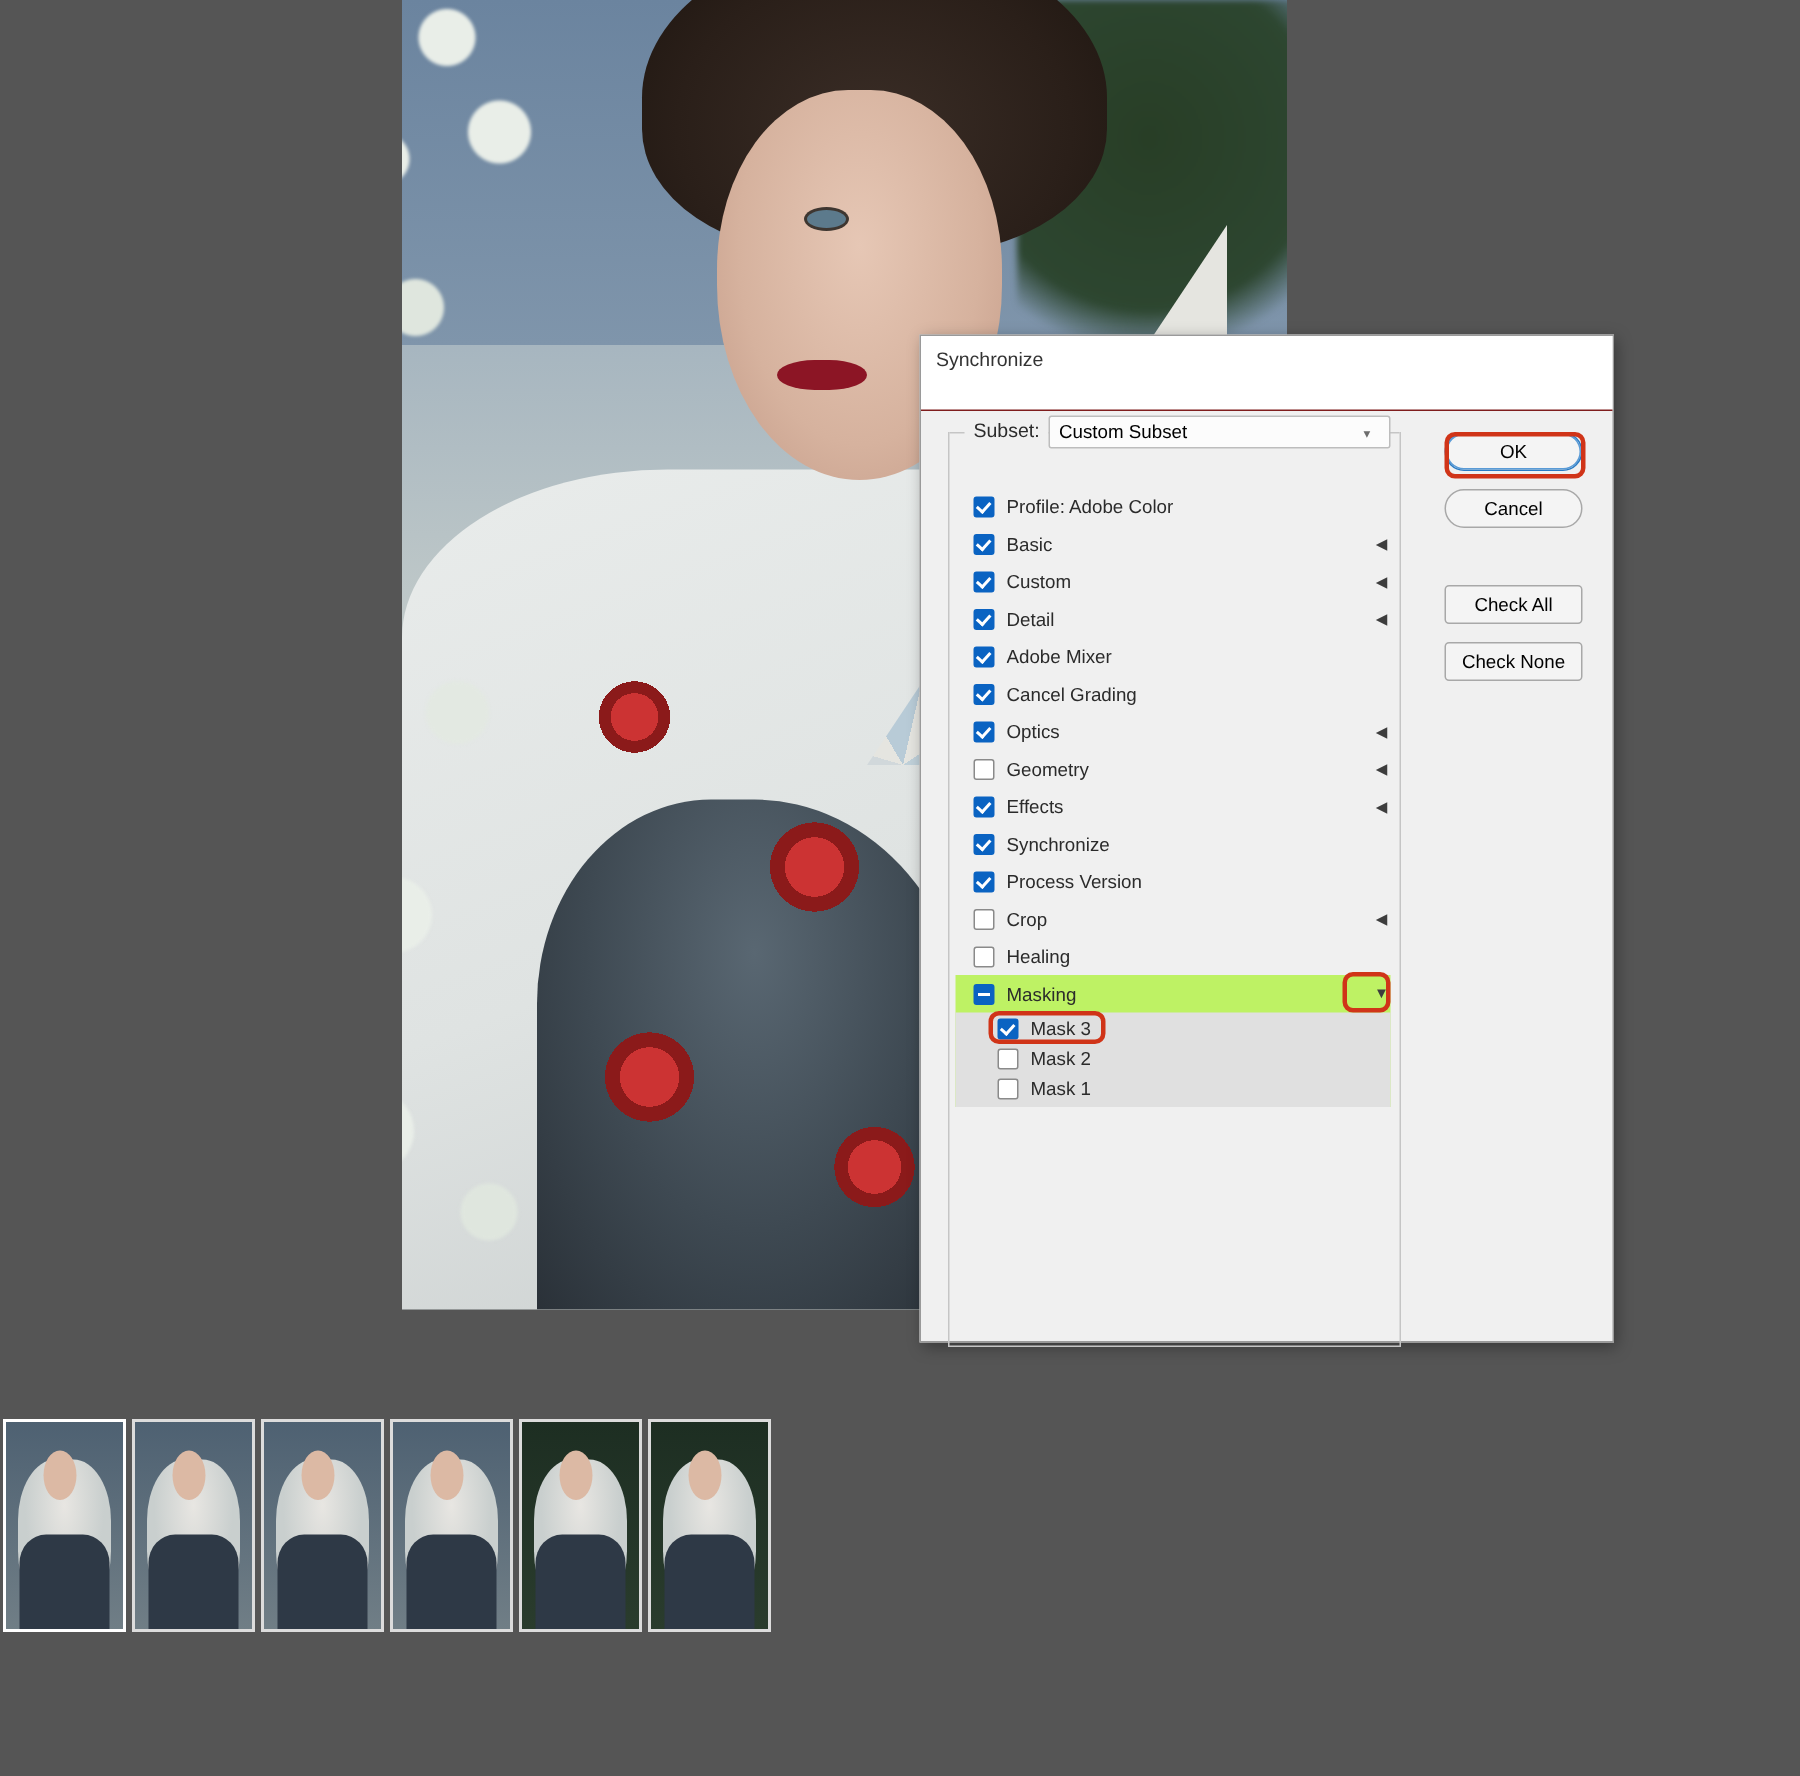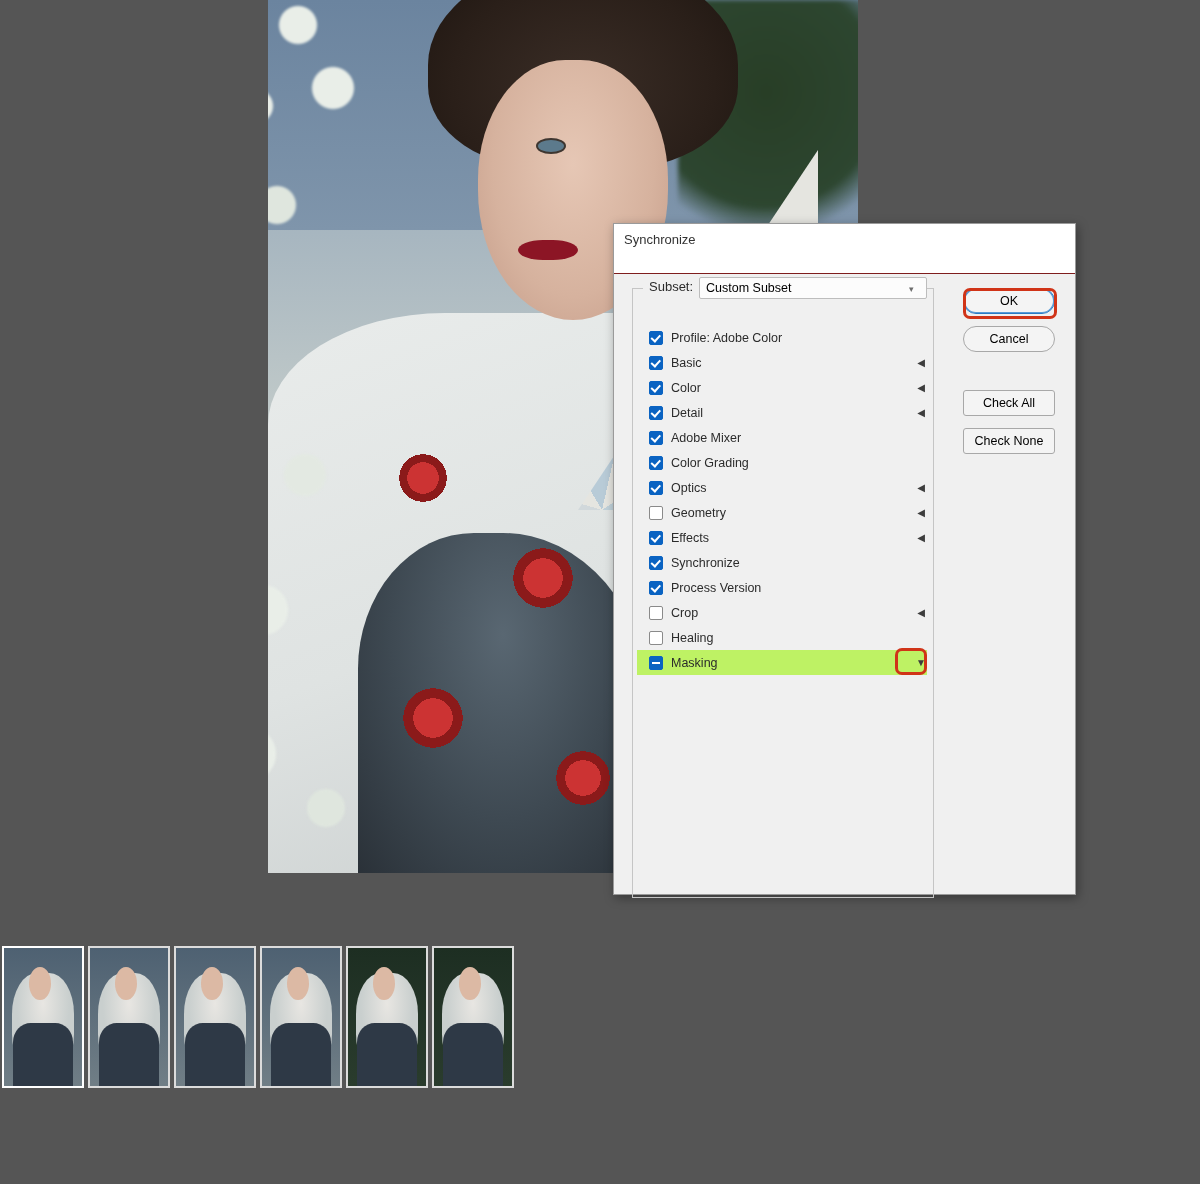--- a/index.html
+++ b/index.html
@@ -154,35 +154,35 @@
               <span class="cb checked"></span>
               <span class="lbl">Profile: Adobe Color</span>
             </div>
             <div class="opt-row">
               <span class="cb checked"></span>
               <span class="lbl">Basic</span>
               <span class="arrow">◀</span>
             </div>
             <div class="opt-row">
               <span class="cb checked"></span>
-              <span class="lbl">Color</span>
+              <span class="lbl">Custom</span>
               <span class="arrow">◀</span>
             </div>
             <div class="opt-row">
               <span class="cb checked"></span>
               <span class="lbl">Detail</span>
               <span class="arrow">◀</span>
             </div>
             <div class="opt-row">
               <span class="cb checked"></span>
               <span class="lbl">Adobe Mixer</span>
             </div>
             <div class="opt-row">
               <span class="cb checked"></span>
-              <span class="lbl">Color Grading</span>
+              <span class="lbl">Cancel Grading</span>
             </div>
             <div class="opt-row">
               <span class="cb checked"></span>
               <span class="lbl">Optics</span>
               <span class="arrow">◀</span>
             </div>
             <div class="opt-row">
               <span class="cb "></span>
               <span class="lbl">Geometry</span>
               <span class="arrow">◀</span>
@@ -209,20 +209,35 @@
               <span class="cb "></span>
               <span class="lbl">Healing</span>
             </div>
             <div class="masking-wrap">
               <div class="opt-row" style="position:relative;">
                 <span class="cb mixed"></span>
                 <span class="lbl">Masking</span>
                 <span class="arrow" style="position:relative;">▼</span>
                 <span class="hl" style="left:252px; top:-2px; width:32px; height:27px;"></span>
               </div>
+              <div class="sub-rows">
+                <div class="opt-row" style="position:relative;">
+                  <span class="cb checked"></span>
+                  <span class="lbl">Mask 3</span>
+                  <span class="hl" style="left:22px; top:-2px; width:78px; height:22px;"></span>
+                </div>
+                <div class="opt-row" style="position:relative;">
+                  <span class="cb "></span>
+                  <span class="lbl">Mask 2</span>
+                </div>
+                <div class="opt-row" style="position:relative;">
+                  <span class="cb "></span>
+                  <span class="lbl">Mask 1</span>
+                </div>
+              </div>
             </div>
           </div>
       </div>
 
       <div class="side-buttons">
         <button class="btn primary">OK</button>
         <button class="btn">Cancel</button>
         <div class="gap"></div>
         <button class="btn square">Check All</button>
         <button class="btn square">Check None</button>

